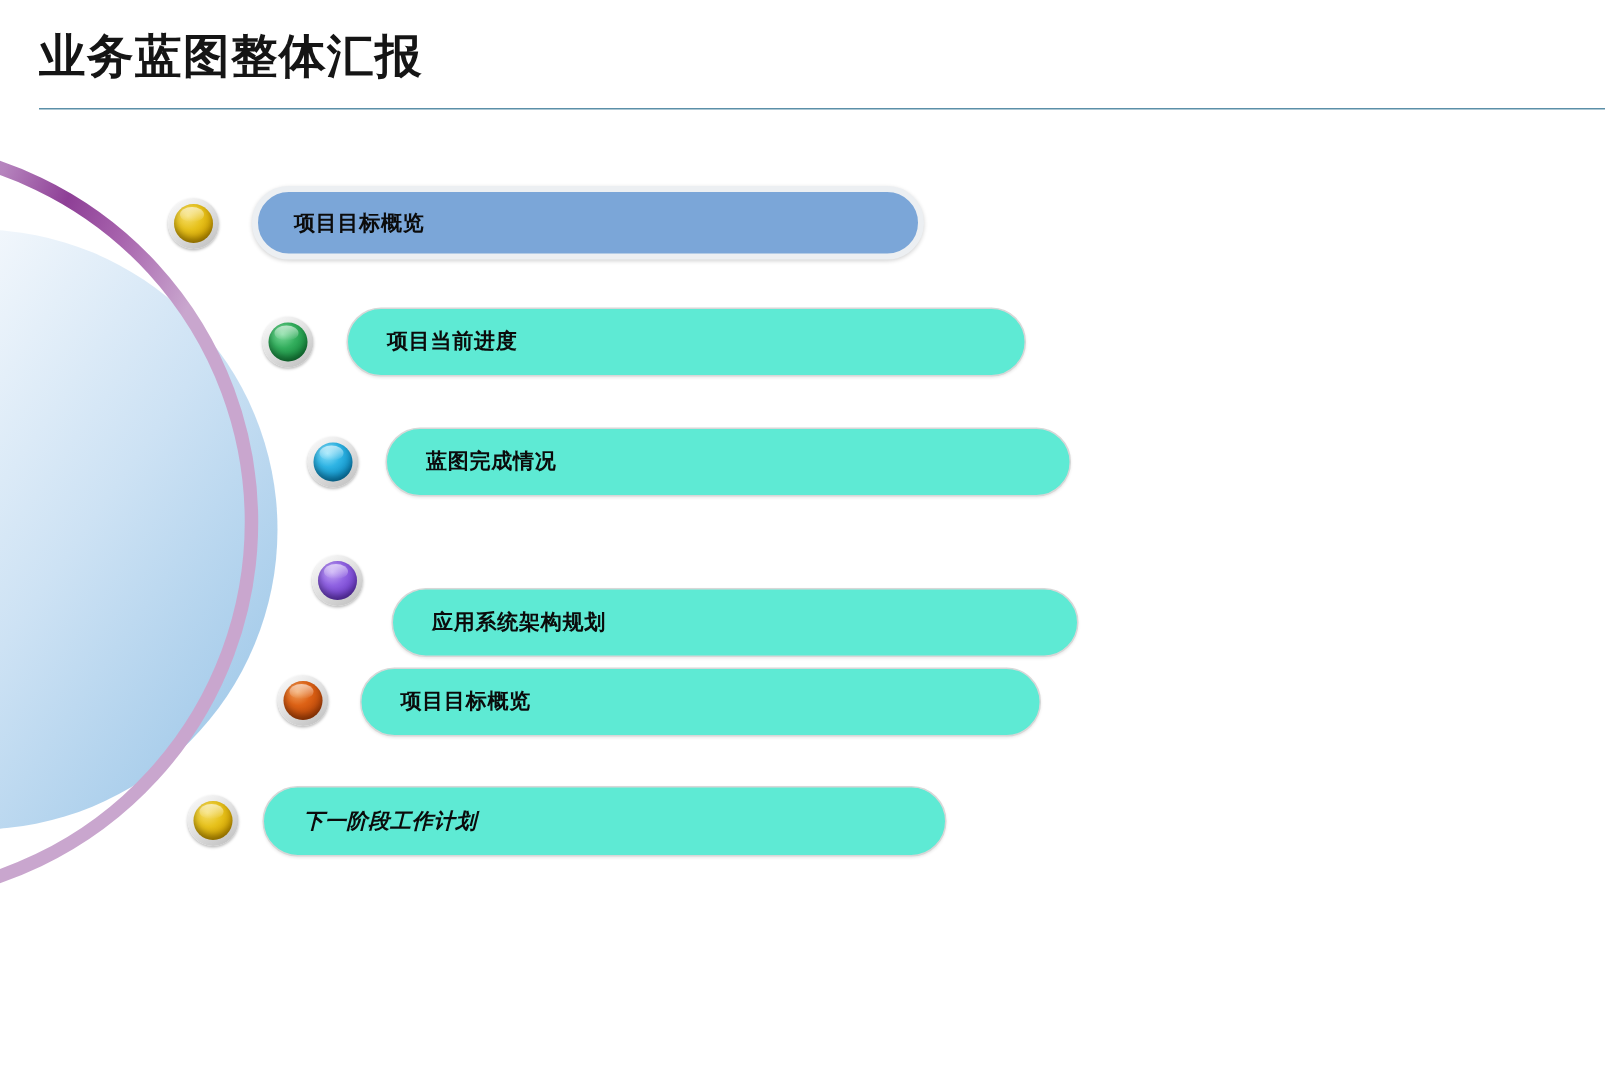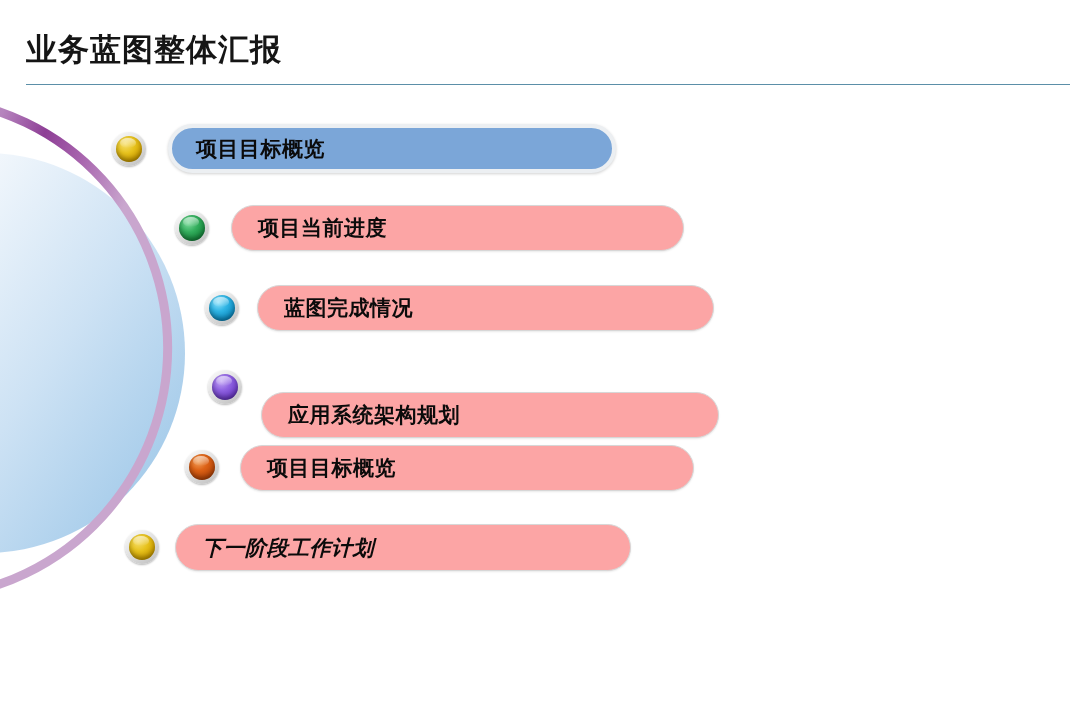--- a/index.html
+++ b/index.html
@@ -6,21 +6,21 @@
   body{
     width:1080px;height:720px;
     background:#ffffff;
     font-family:"Liberation Sans","DejaVu Sans",sans-serif;
     overflow:hidden;
     position:relative;
   }
   #slide{position:absolute;inset:0;width:1080px;height:720px;overflow:hidden;background:#fff;}
 
   
-  #title-block{position:absolute;left:0;top:12px;width:936px;height:80px;text-decoration:underline;}
+  #title-block{position:absolute;left:0;top:0;width:936px;height:80px;text-decoration:underline;}
   #page-title{
     position:absolute;left:26px;top:22px;
     font-size:31px;font-weight:bold;color:#151515;
     letter-spacing:1px;line-height:1;
     white-space:nowrap;
   }
   #title-rule{
     position:absolute;left:26px;top:72px;width:1044px;height:1px;
     background:#5b8fa8;
   }
@@ -29,33 +29,33 @@
   #decor{position:absolute;left:0;top:85px;width:300px;height:530px;}
   #decor svg{display:block;}
 
   
   .item{position:absolute;}
 
   .pill{
     position:absolute;
     box-sizing:border-box;
     border-radius:999px;
-    background:#fca5a5;
+    background:#5eead4;
     border:1.6px solid #d7d7d7;
     box-shadow:0 1px 2px rgba(0,0,0,0.09);
   }
   .pill.active{
     background:#7ba6d8;
     border:4px solid #eceff2;
     box-shadow:0 1px 3px rgba(0,0,0,0.18);
   }
   .pill-label{
     position:absolute;
     top:50%;transform:translateY(-50%);
-    font-size:21px;font-weight:bold;color:#0b0b0b;
+    font-size:14px;font-weight:bold;color:#0b0b0b;
     white-space:nowrap;
     letter-spacing:0.5px;
   }
   .pill.active .pill-label{color:#0b0b0b;}
 
   
   .bullet{
     position:absolute;
     width:34px;height:34px;border-radius:50%;
     background:linear-gradient(145deg,#fdfdfd 0%,#e2e2e2 45%,#bdbdbd 100%);

